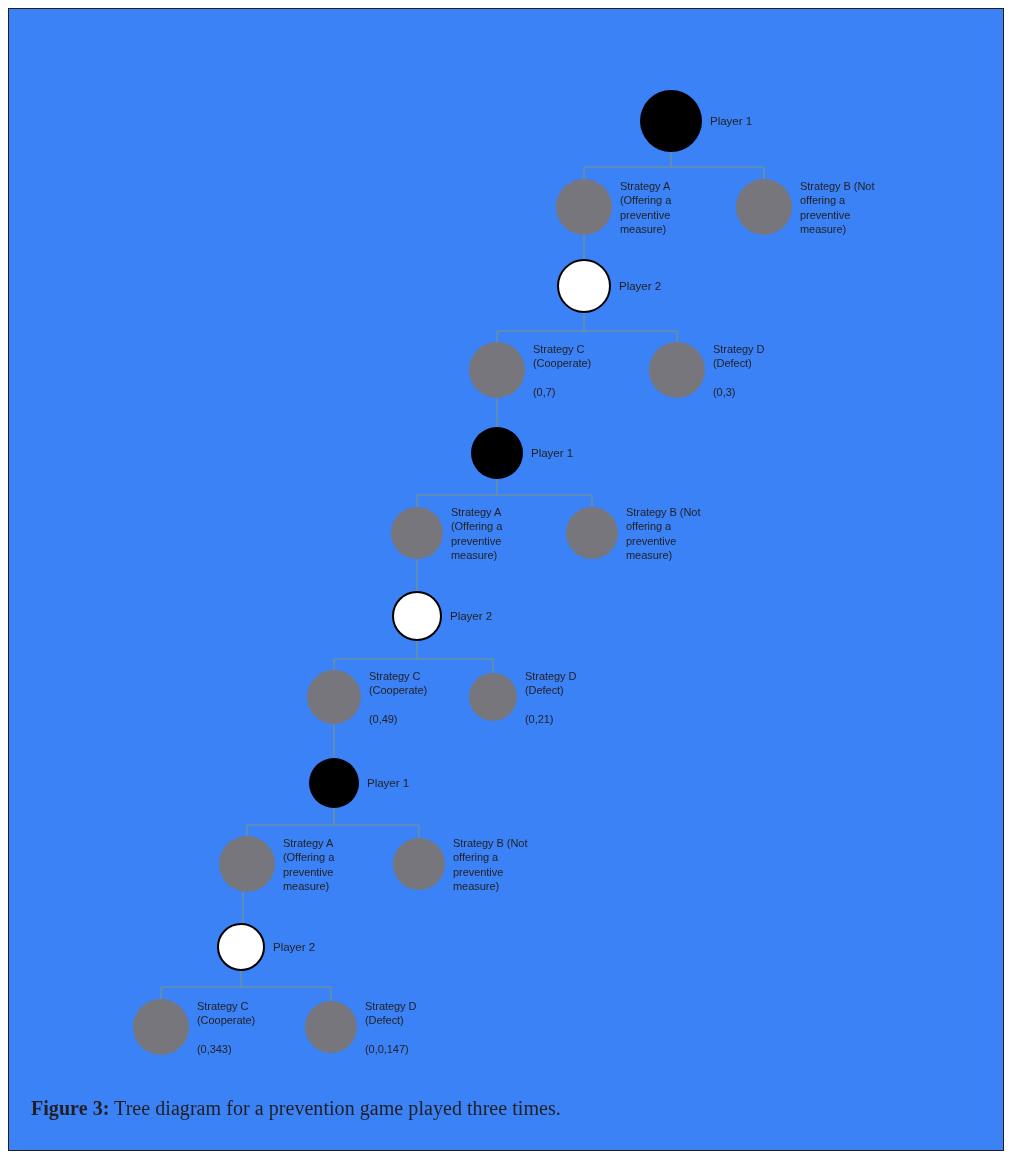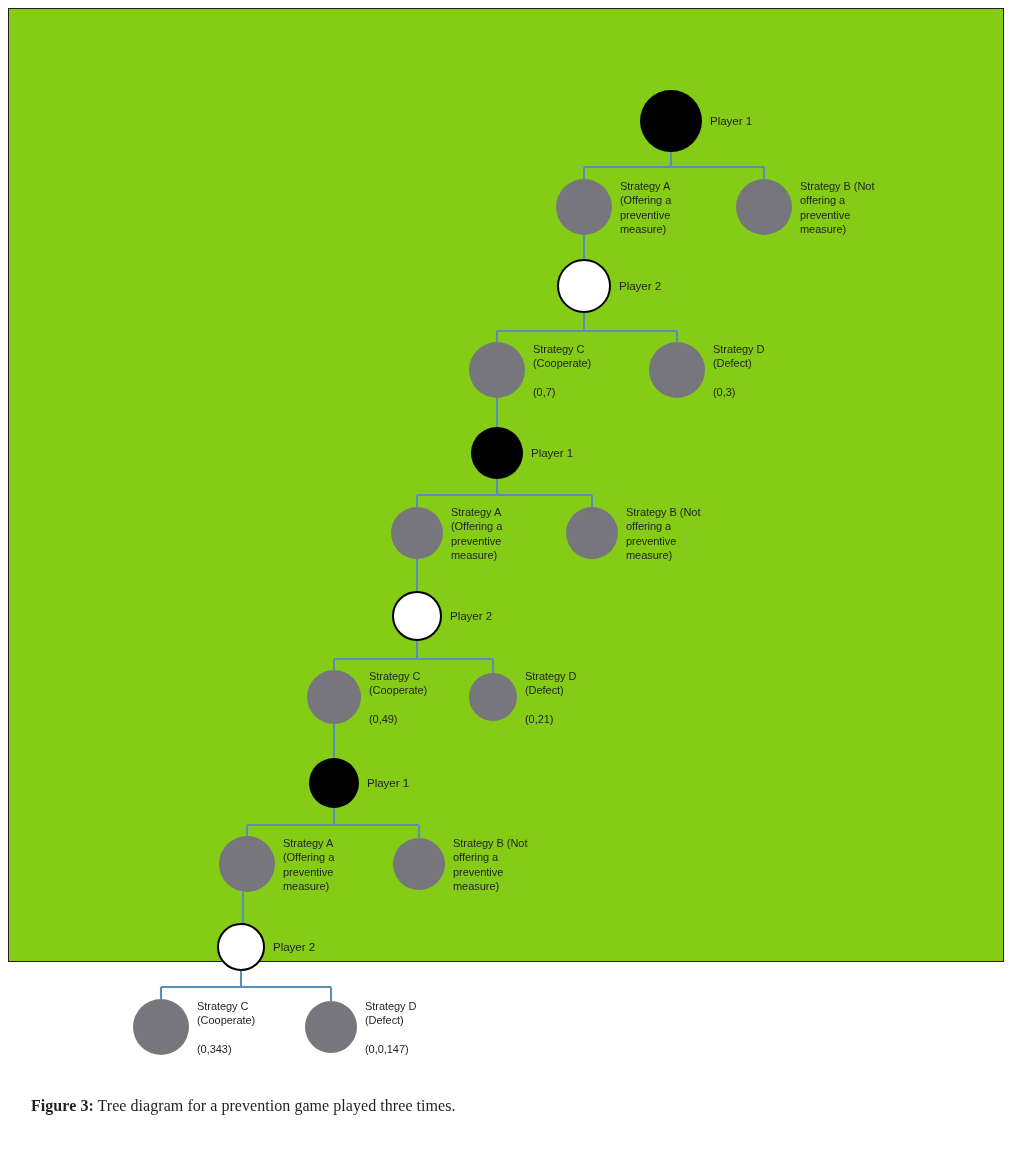--- a/index.html
+++ b/index.html
@@ -14,24 +14,24 @@
     font-family: "Liberation Sans", sans-serif;
     position: relative;
     overflow: hidden;
   }
 
   #figure-frame {
     position: absolute;
     left: 8px;
     top: 8px;
     width: 996px;
-    height: 954px;
+    height: 1143px;
     border: 1.4px solid #231f20;
     box-sizing: border-box;
-    background: #84cc16;
+    background: #3b82f6;
   }
 
   #diagram-area {
     position: absolute;
     left: 0;
     top: 0;
     width: 996px;
     height: 1060px;
   }
 
@@ -83,21 +83,21 @@
     top: 1060px;
     width: 996px;
     height: 83px;
     box-sizing: border-box;
   }
   #caption-text {
     position: absolute;
     left: 22px;
     top: 28px;
     font-family: "Liberation Serif", serif;
-    font-size: 16px;
+    font-size: 20px;
     color: #231f20;
     letter-spacing: 0.05px;
   }
   #caption-text .fig-no {
     font-weight: bold;
   }
 </style>
 </head>
 <body>
 

